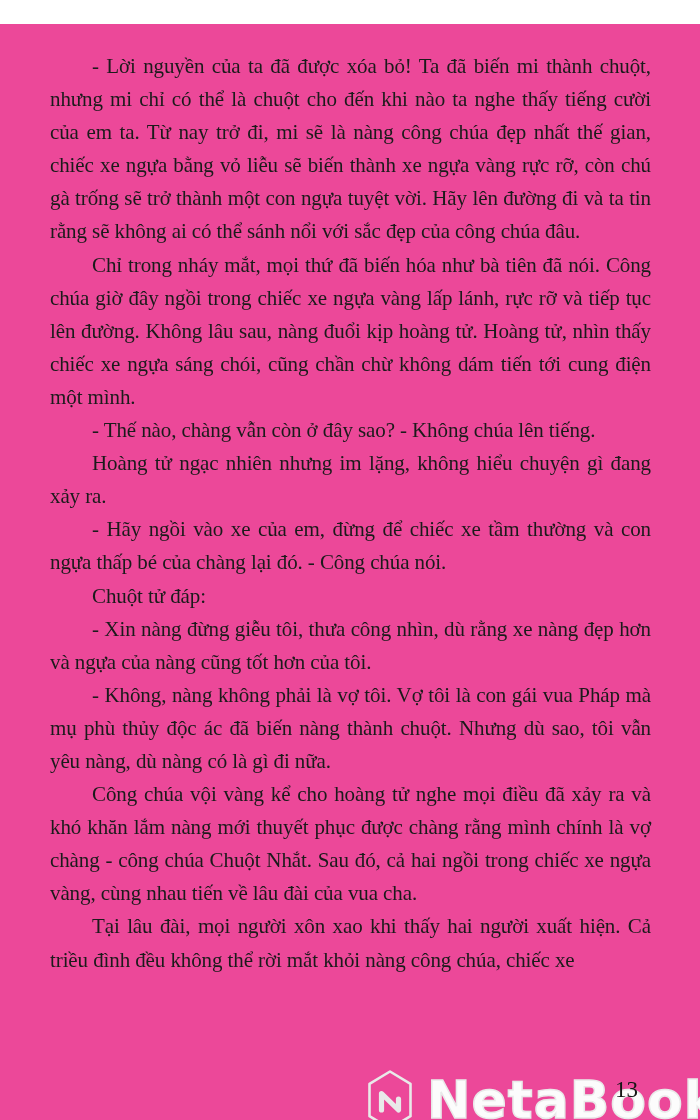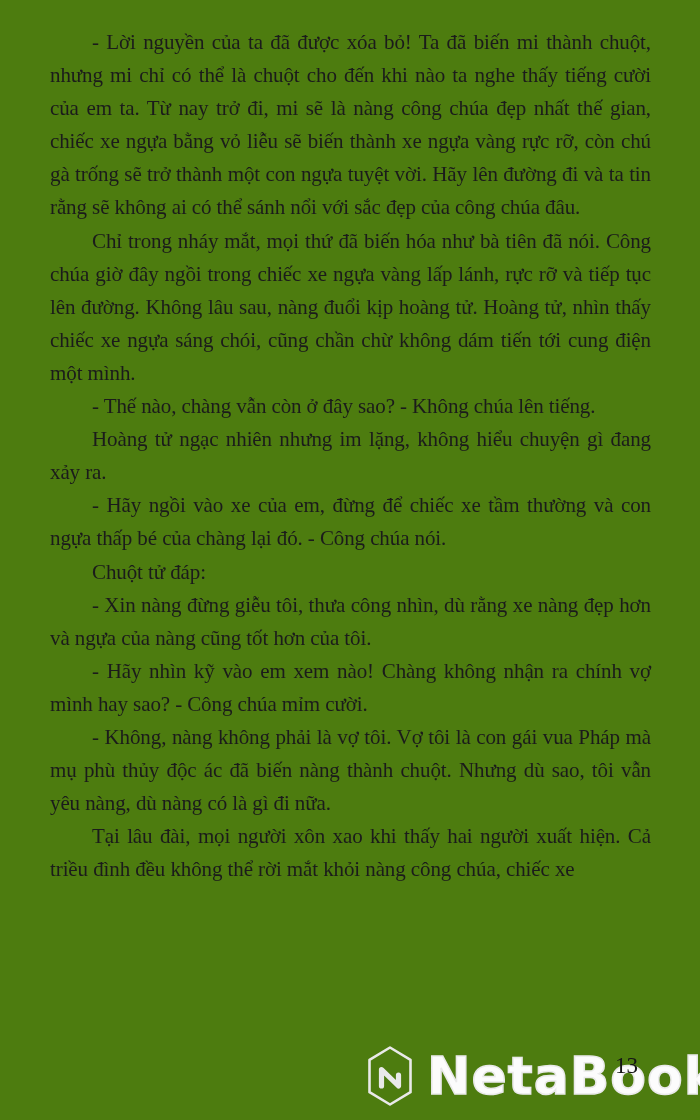--- a/index.html
+++ b/index.html
@@ -6,21 +6,22 @@
   html, body { width: 700px; height: 1120px; }
   body {
     background: #ffffff;
     font-family: "Liberation Serif", serif;
     position: relative;
     overflow: hidden;
   }
   .book-page {
     position: absolute;
     inset: 0;
-    background: #4d7c0f;
+    background: #ec4899;
+    margin-top: 24px;
   }
   .text-block {
     position: absolute;
     left: 50px;
     top: 26px;
     width: 601px;
     color: #1b1b1b;
     font-size: 21px;
     line-height: 33.1px;
     text-align: justify;
@@ -79,22 +80,22 @@
 <div class="book-page">
 
   <div class="text-block">
     <p class="para">- Lời nguyền của ta đã được xóa bỏ! Ta đã biến mi thành chuột, nhưng mi chỉ có thể là chuột cho đến khi nào ta nghe thấy tiếng cười của em ta. Từ nay trở đi, mi sẽ là nàng công chúa đẹp nhất thế gian, chiếc xe ngựa bằng vỏ liễu sẽ biến thành xe ngựa vàng rực rỡ, còn chú gà trống sẽ trở thành một con ngựa tuyệt vời. Hãy lên đường đi và ta tin rằng sẽ không ai có thể sánh nổi với sắc đẹp của công chúa đâu.</p>
     <p class="para">Chỉ trong nháy mắt, mọi thứ đã biến hóa như bà tiên đã nói. Công chúa giờ đây ngồi trong chiếc xe ngựa vàng lấp lánh, rực rỡ và tiếp tục lên đường. Không lâu sau, nàng đuổi kịp hoàng tử. Hoàng tử, nhìn thấy chiếc xe ngựa sáng chói, cũng chần chừ không dám tiến tới cung điện một mình.</p>
     <p class="para">- Thế nào, chàng vẫn còn ở đây sao? - Không chúa lên tiếng.</p>
     <p class="para">Hoàng tử ngạc nhiên nhưng im lặng, không hiểu chuyện gì đang xảy ra.</p>
     <p class="para">- Hãy ngồi vào xe của em, đừng để chiếc xe tầm thường và con ngựa thấp bé của chàng lại đó. - Công chúa nói.</p>
     <p class="para">Chuột tử đáp:</p>
     <p class="para">- Xin nàng đừng giễu tôi, thưa công nhìn, dù rằng xe nàng đẹp hơn và ngựa của nàng cũng tốt hơn của tôi.</p>
-    <p class="para">- Hãy nhìn kỹ vào em xem nào! Chàng không nhận ra chính vợ mình hay sao? - Công chúa mỉm cười.</p>
     <p class="para">- Không, nàng không phải là vợ tôi. Vợ tôi là con gái vua Pháp mà mụ phù thủy độc ác đã biến nàng thành chuột. Nhưng dù sao, tôi vẫn yêu nàng, dù nàng có là gì đi nữa.</p>
+    <p class="para">Công chúa vội vàng kể cho hoàng tử nghe mọi điều đã xảy ra và khó khăn lắm nàng mới thuyết phục được chàng rằng mình chính là vợ chàng - công chúa Chuột Nhắt. Sau đó, cả hai ngồi trong chiếc xe ngựa vàng, cùng nhau tiến về lâu đài của vua cha.</p>
     <p class="para">Tại lâu đài, mọi người xôn xao khi thấy hai người xuất hiện. Cả triều đình đều không thể rời mắt khỏi nàng công chúa, chiếc xe</p>
   </div>
 
   <div class="footer-area">
 
     <div class="watermark">
       <svg class="wm-logo" viewBox="0 0 48 62" xmlns="http://www.w3.org/2000/svg" aria-hidden="true">
         <path d="M24 2.5 L44.5 14.8 V47.2 L24 59.5 L3.5 47.2 V14.8 Z" fill="none" stroke="#e9e9e9" stroke-width="2.6" stroke-linejoin="round"></path>
         <path d="M15.5 41 V24.5 L32.5 41 V30" fill="none" stroke="#e9e9e9" stroke-width="5.2" stroke-linecap="round" stroke-linejoin="round"></path>
       </svg>

